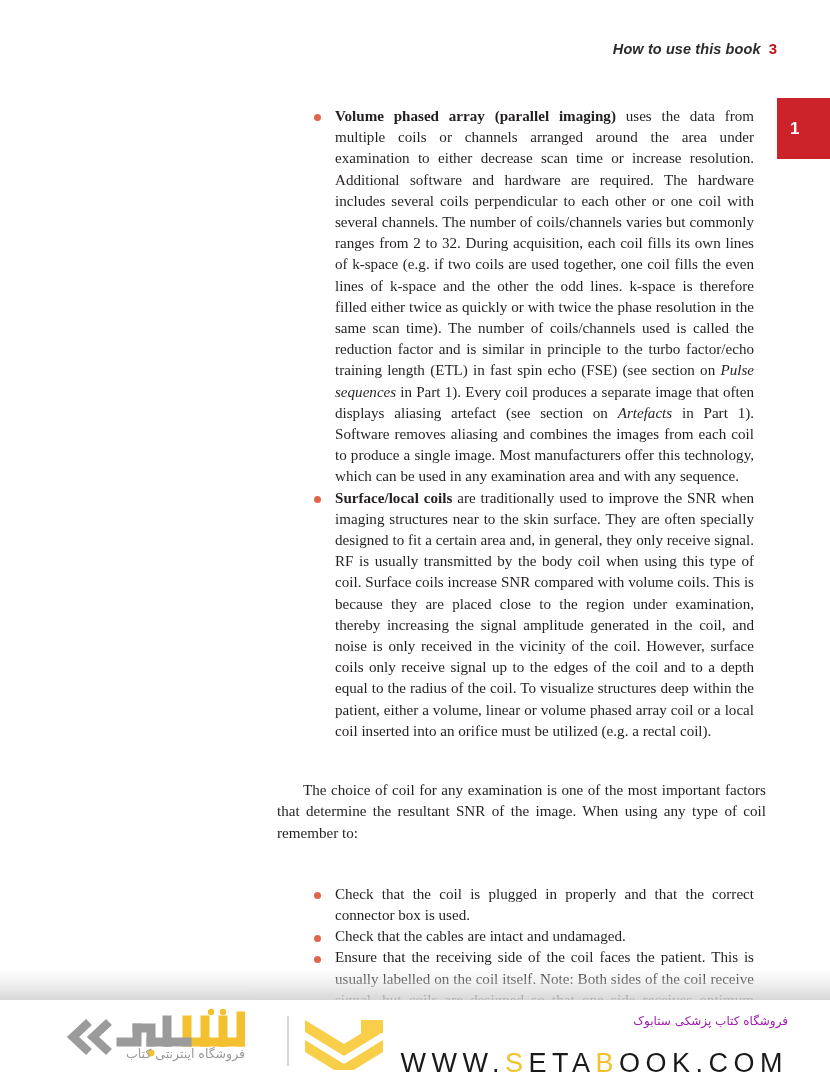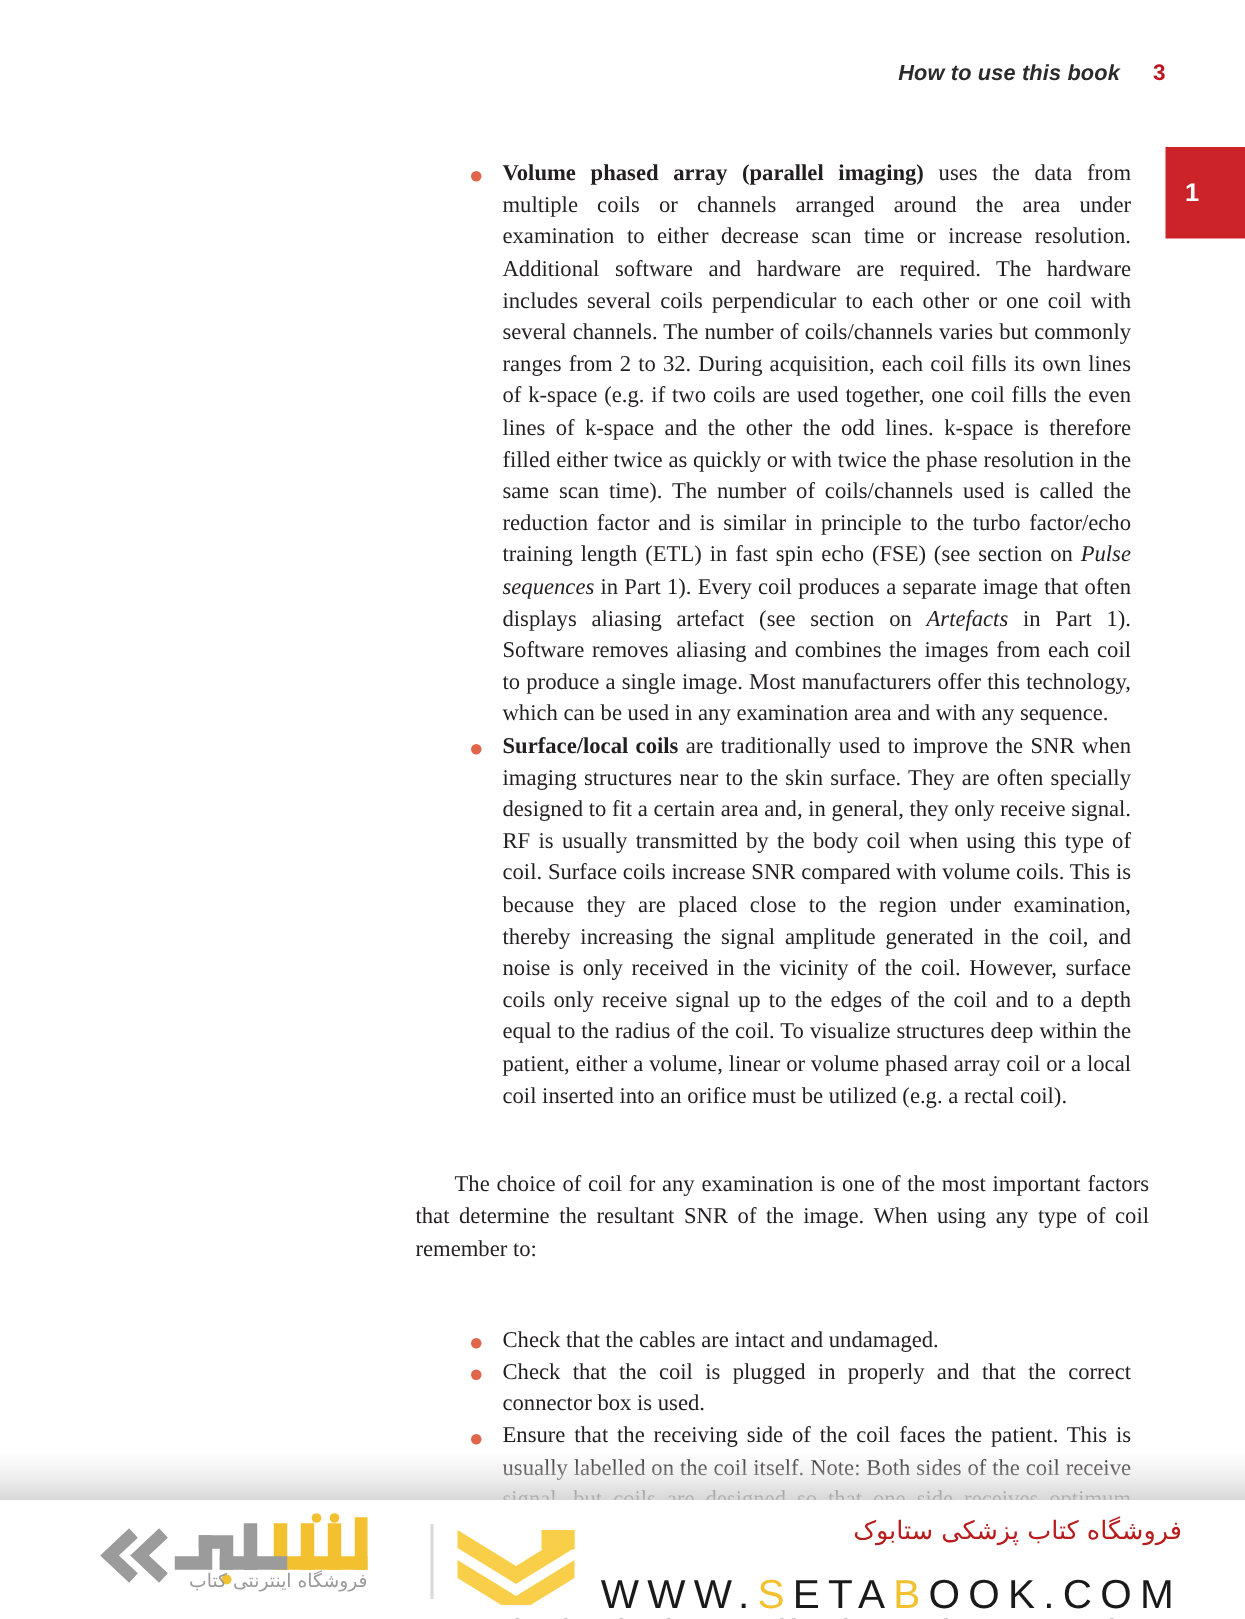--- a/index.html
+++ b/index.html
@@ -24,21 +24,21 @@
     background: #ffffff;
   }
 
   
   .running-head {
     position: absolute;
     right: 53px;
     top: 40px;
     display: flex;
     align-items: baseline;
-    gap: 22px;
+    gap: 8px;
     white-space: nowrap;
   }
   .running-head-title {
     font-family: "Liberation Sans", "DejaVu Sans", sans-serif;
     font-style: italic;
     font-weight: 700;
     font-size: 14.5px;
     letter-spacing: .1px;
     color: #2b2b2b;
   }
@@ -177,22 +177,22 @@
 
   .footer-right {
     position: absolute;
     right: 42px;
     top: 8px;
     text-align: right;
     width: 420px;
   }
   .footer-fa {
     font-family: "DejaVu Sans", "Liberation Sans", sans-serif;
-    font-size: 17px;
-    color: #b91c1c;
+    font-size: 12px;
+    color: #a21caf;
     direction: rtl;
     unicode-bidi: embed;
     line-height: 26px;
     white-space: nowrap;
   }
   .footer-url {
     font-family: "Liberation Sans", "DejaVu Sans", sans-serif;
     font-size: 27px;
     font-weight: 400;
     letter-spacing: 5.5px;
@@ -232,25 +232,25 @@
 
     <div class="gap-before-para"></div>
 
     <p class="para">The choice of coil for any examination is one of the most important factors that determine the resultant SNR of the image. When using any type of coil remember to:</p>
 
     <div class="gap-after-para"></div>
 
     <ul class="bullets">
       <li>
         <span class="dot"></span>
+        <span><span>Check that the coil is plugged in properly and that the correct connector box is used.</span></span>
+      </li>
+      <li>
+        <span class="dot"></span>
         <span><span>Check that the cables are intact and undamaged.</span></span>
-      </li>
-      <li>
-        <span class="dot"></span>
-        <span><span>Check that the coil is plugged in properly and that the correct connector box is used.</span></span>
       </li>
       <li>
         <span class="dot"></span>
         <span><span>Ensure that the receiving side of the coil faces the patient. This is usually labelled on the coil itself. Note: Both sides of the coil receive signal, but coils are designed so that one side receives optimum signal. This is especially true of shaped coils that fit a certain anatomical area. If the wrong side of the coil faces the patient, signal is lost and image quality suffers.</span></span>
       </li>
       <li>
         <span class="dot"></span>
         <span><span>Place the coil as close as possible to the area under examination. The coil should not directly touch the patient’s skin as it may become warm during the examination and cause discomfort.</span></span>
       </li>
     </ul>

